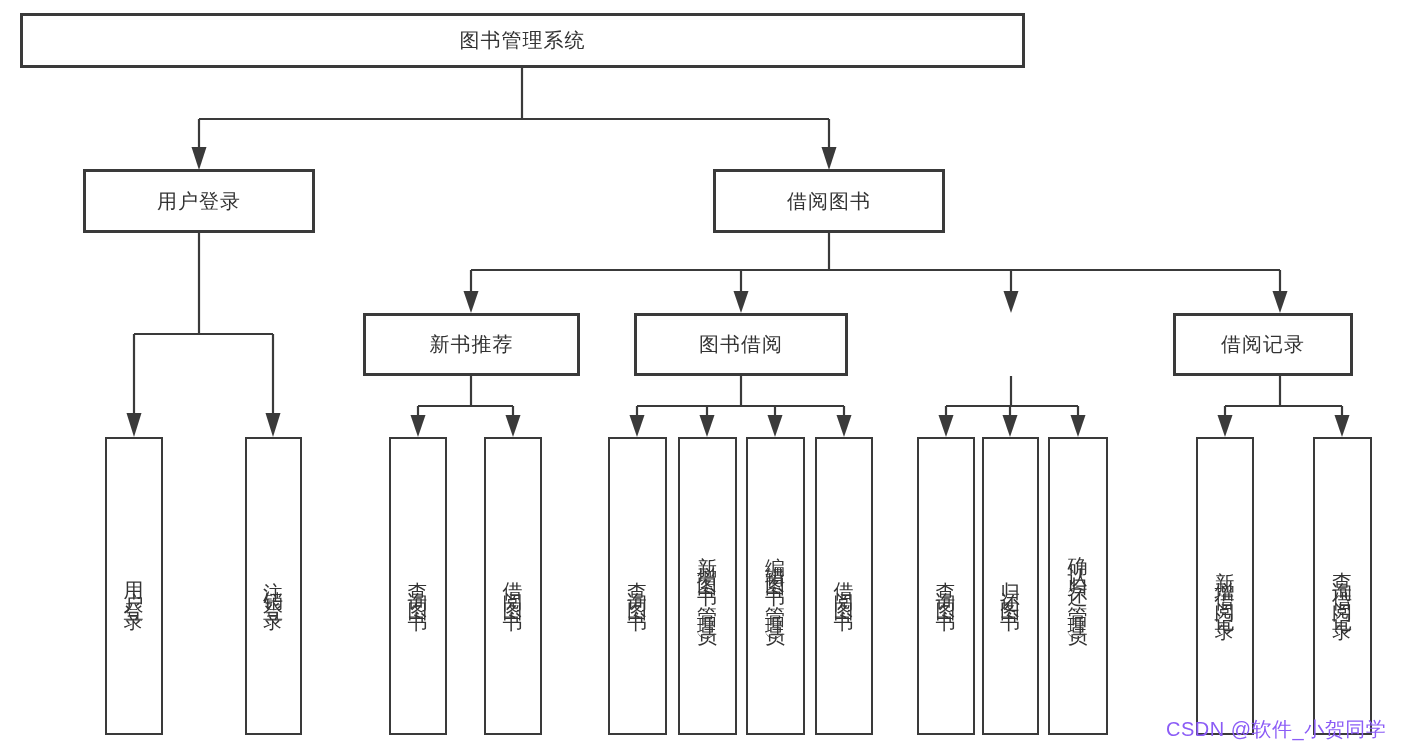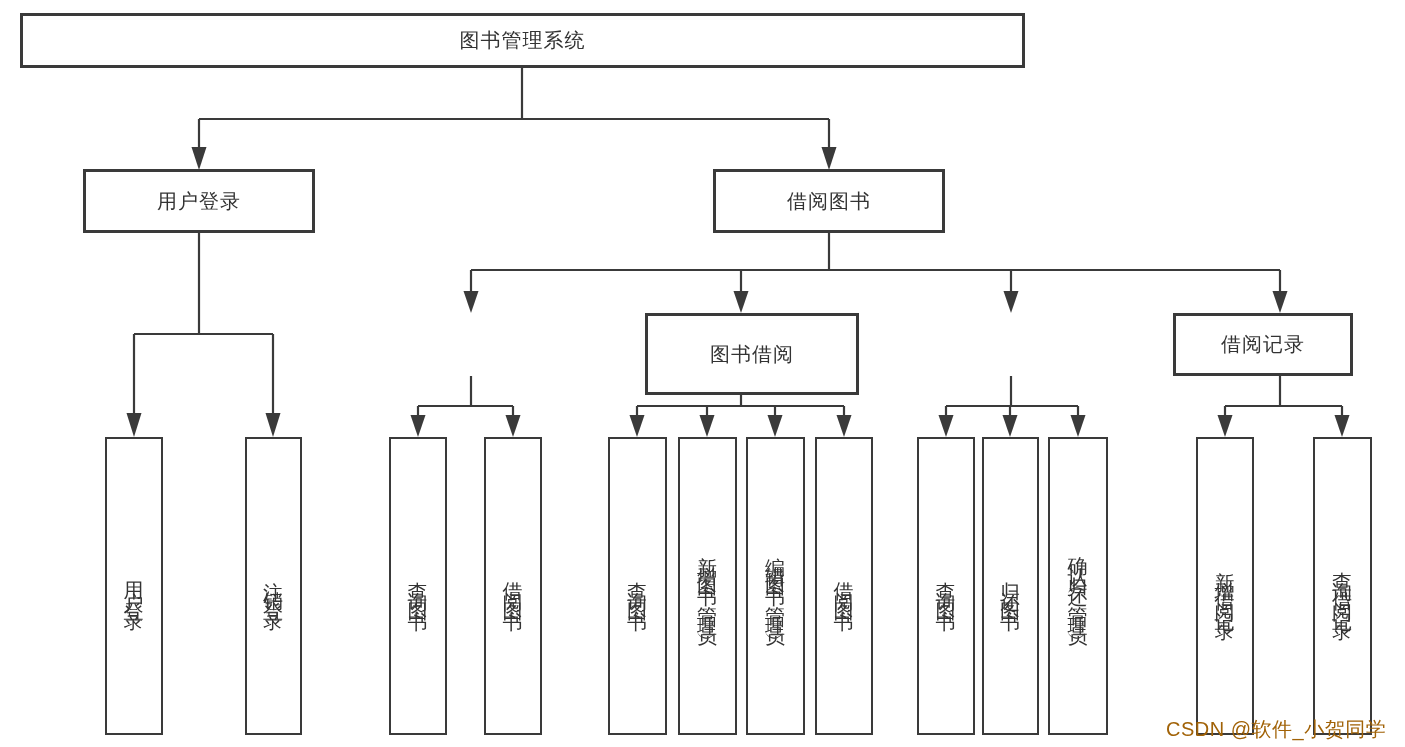--- a/index.html
+++ b/index.html
@@ -45,21 +45,21 @@
     text-orientation: mixed;
     letter-spacing: 10px;
     line-height: 1;
     font-size: 20px;
   }
   .watermark {
     position: absolute;
     left: 1166px;
     top: 716px;
     font-size: 20px;
-    color: #a16207;
+    color: #8b5cf6;
     letter-spacing: 0.5px;
     white-space: nowrap;
   }
 </style>
 </head>
 <body>
 
 <div class="stage">
 
   <svg class="connectors" viewBox="0 0 1405 747" xmlns="http://www.w3.org/2000/svg">
@@ -109,21 +109,24 @@
     <span>图书管理系统</span>
   </div>
 
   <div class="box" style="left:83px; top:169px; width:232px; height:64px;">
     <span>用户登录</span>
   </div>
   <div class="box" style="left:713px; top:169px; width:232px; height:64px;">
     <span>借阅图书</span>
   </div>
 
-  <div class="box" style="left:634px; top:313px; width:214px; height:82px;margin-left:11px;">
+  <div class="box" style="left:363px; top:313px; width:217px; height:63px;">
+    <span>新书推荐</span>
+  </div>
+  <div class="box" style="left:634px; top:313px; width:214px; height:63px;">
     <span>图书借阅</span>
   </div>
   <div class="box" style="left:1173px; top:313px; width:180px; height:63px;">
     <span>借阅记录</span>
   </div>
 
   <div class="box leaf" style="left:105px; width:58px;">
     <span class="vtext">用户登录</span>
   </div>
   <div class="box leaf" style="left:245px; width:57px;">

